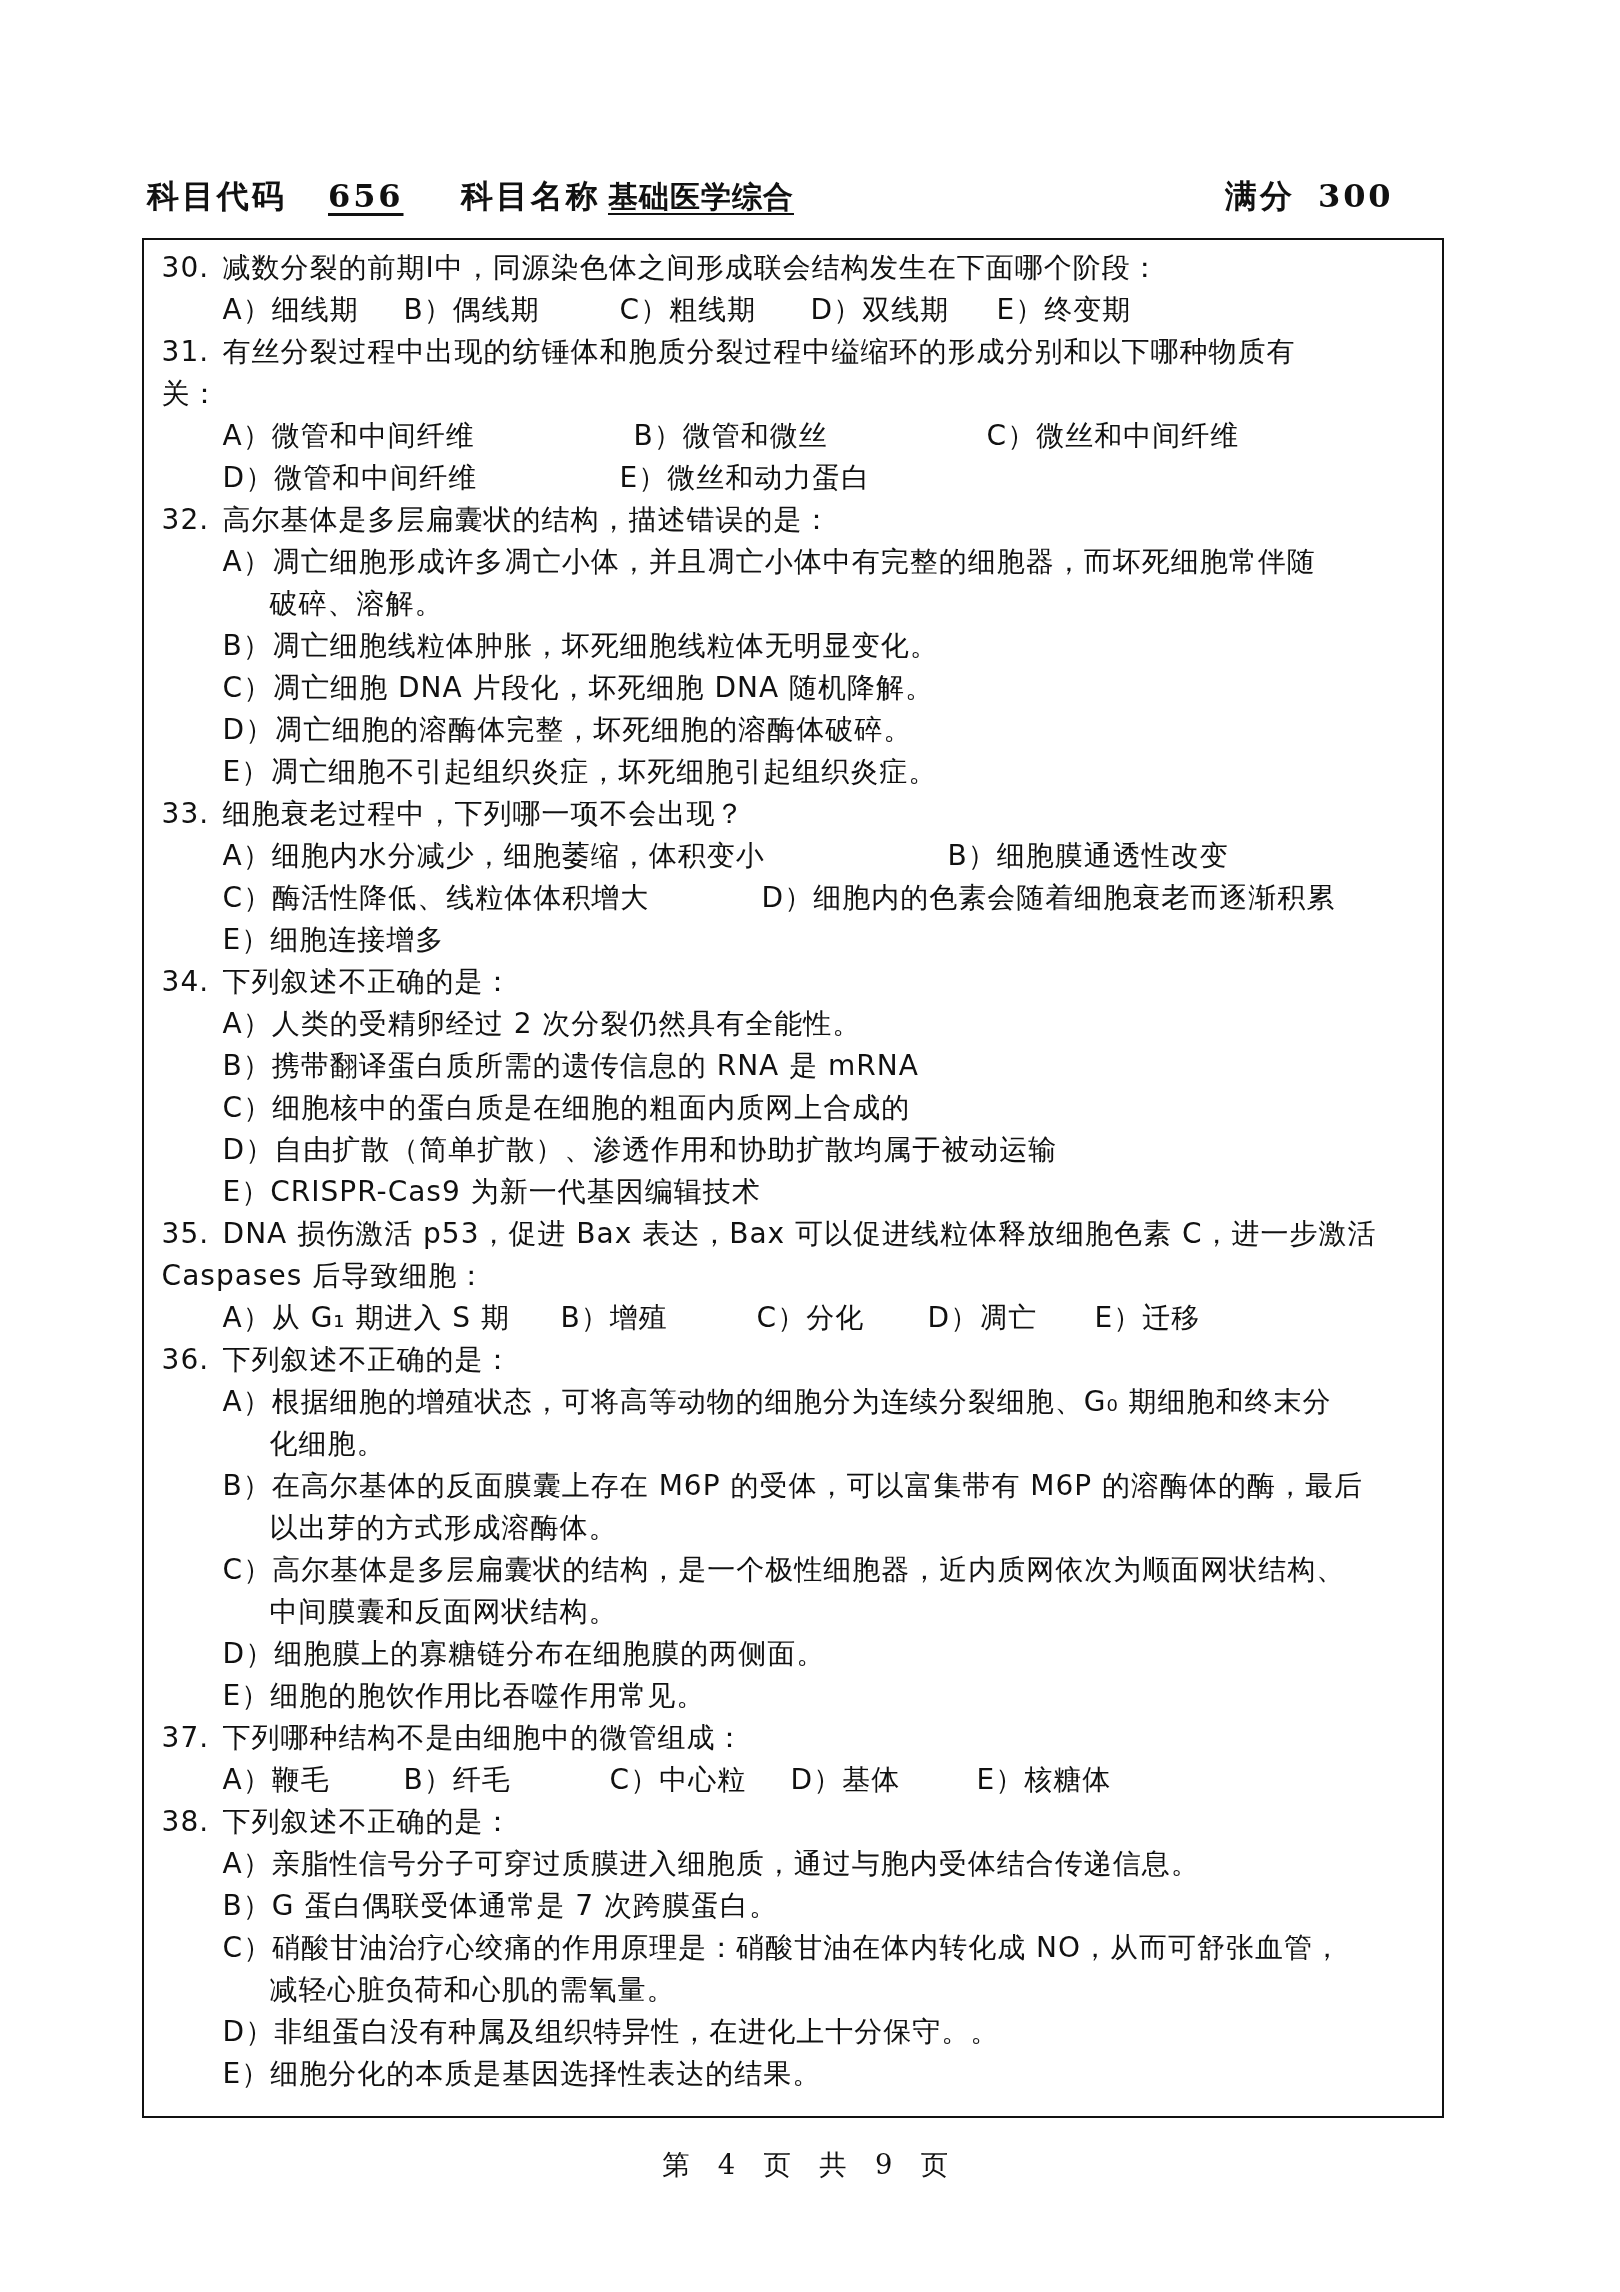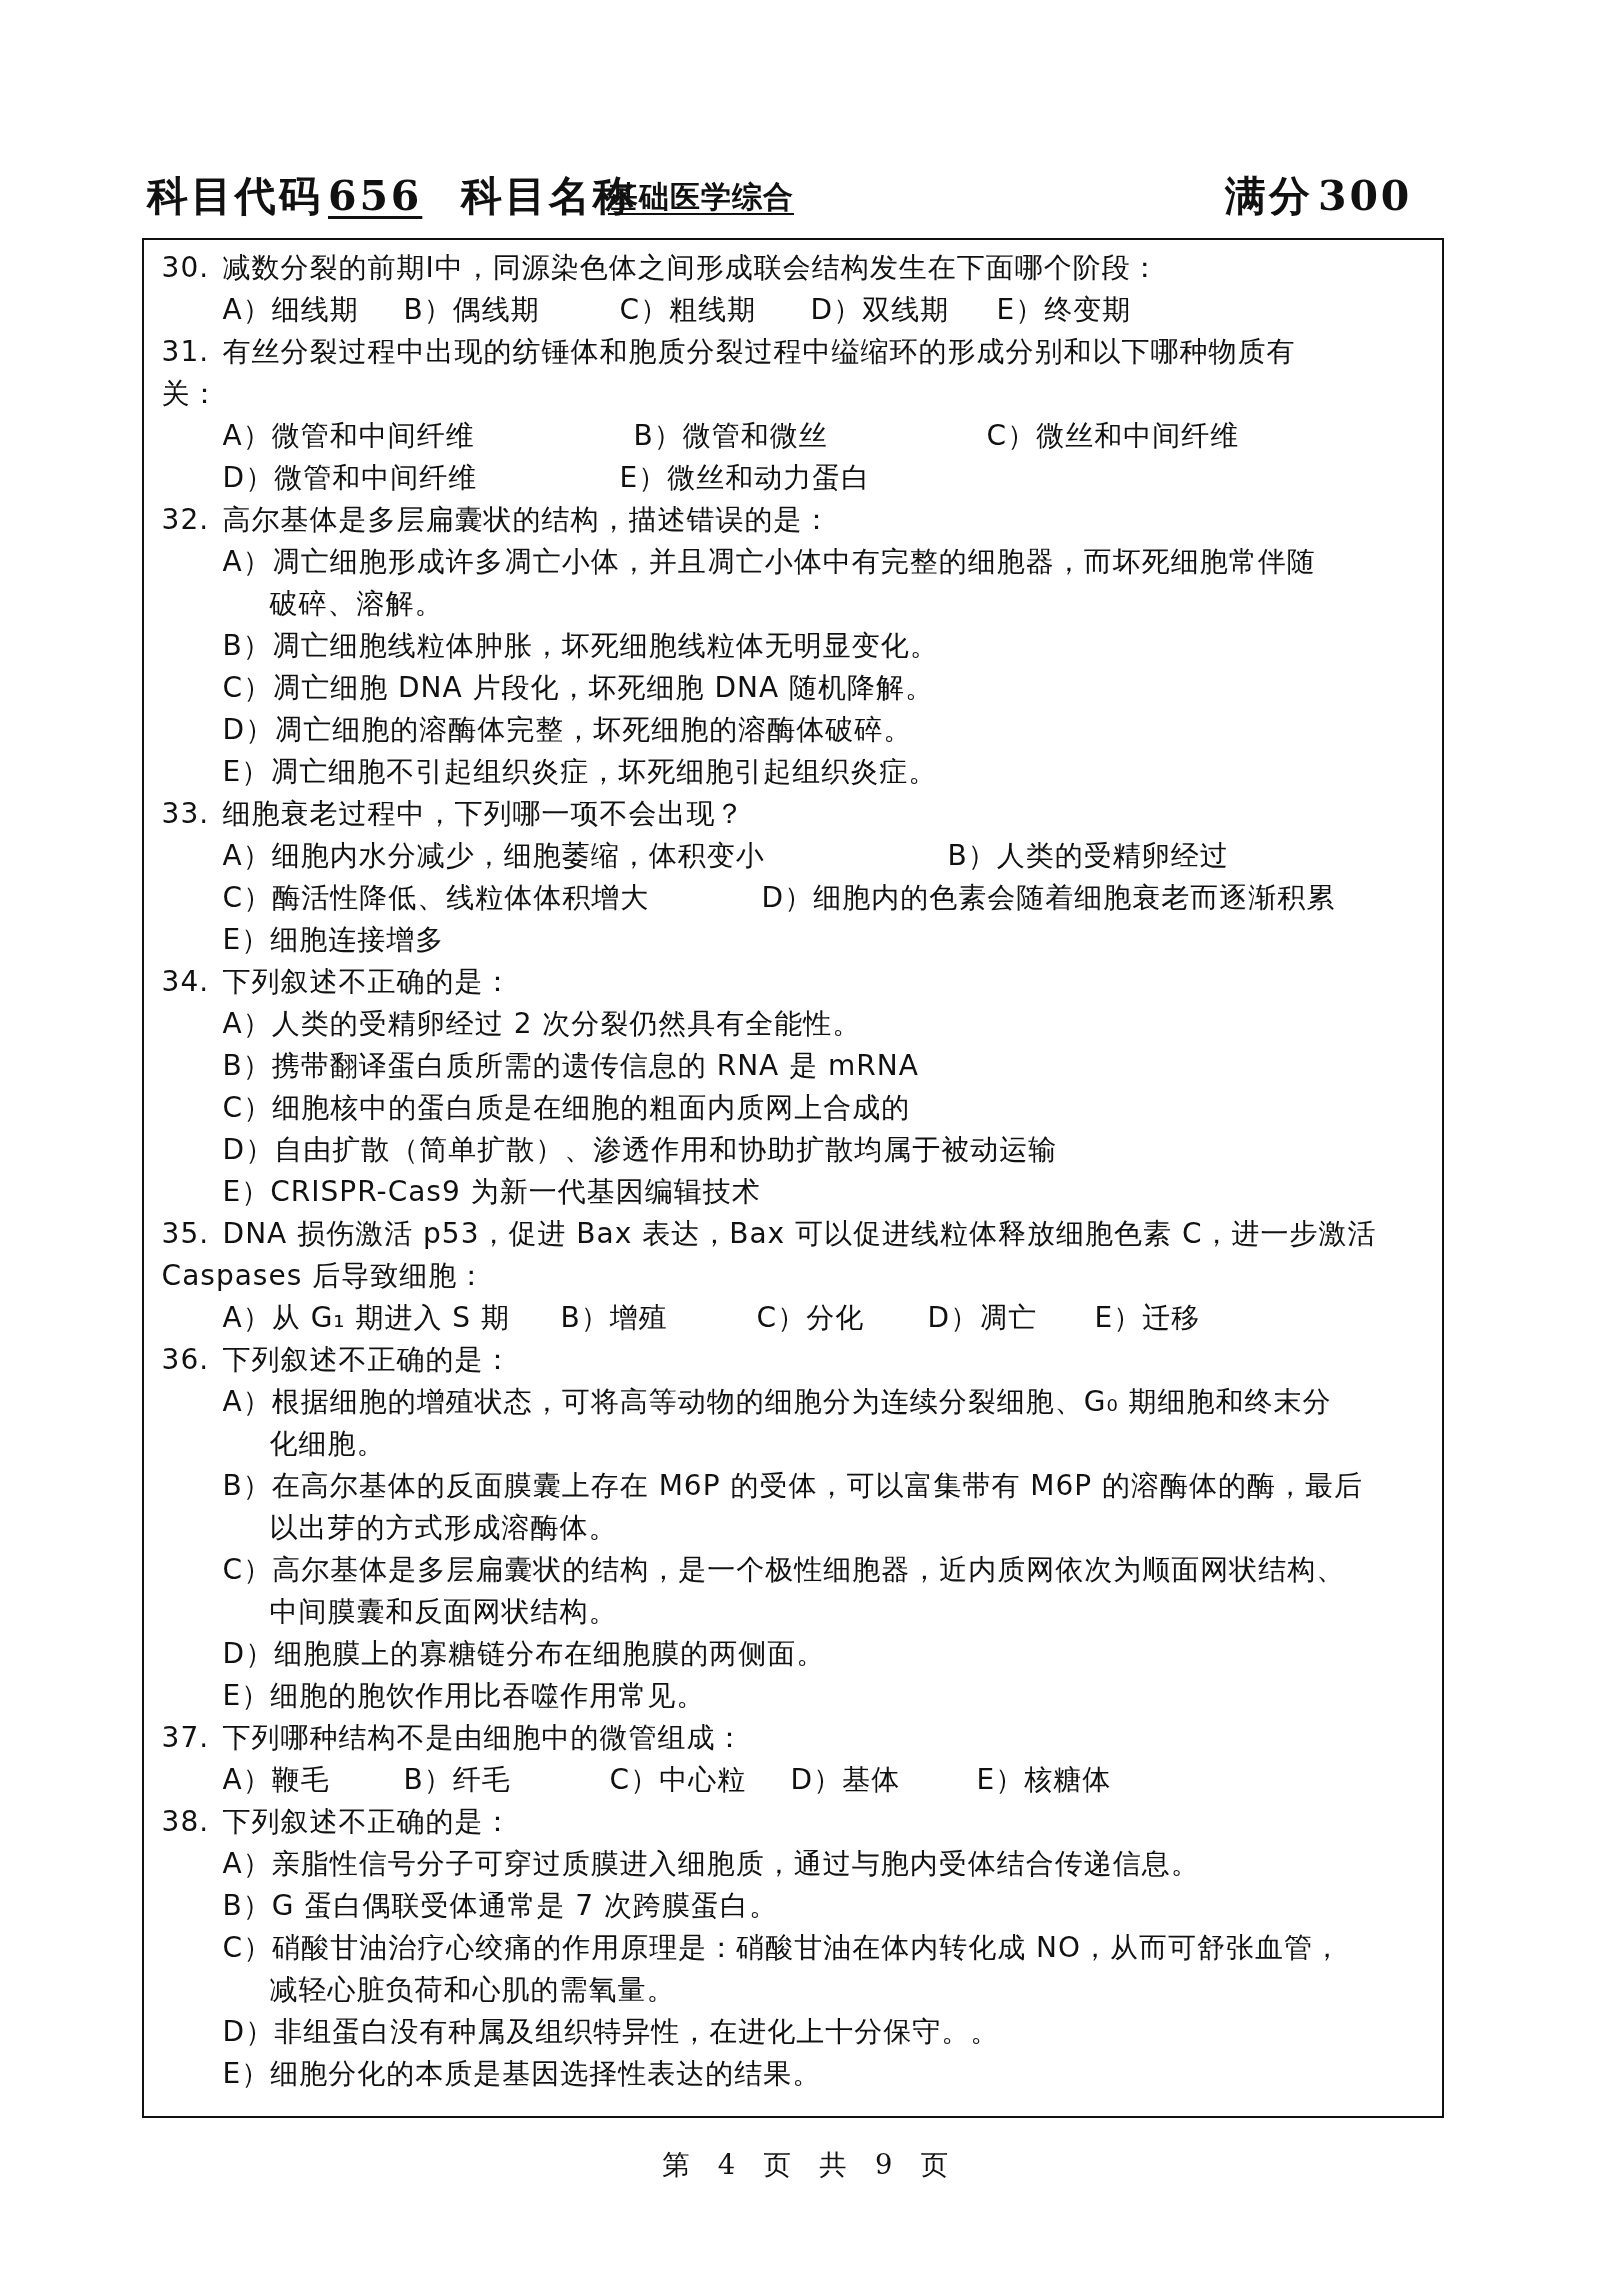--- a/index.html
+++ b/index.html
@@ -19,21 +19,21 @@
     position: absolute;
     left: 147px;
     top: 172px;
     width: 1235px;
     height: 49px;
   }
   .header .hseg {
     position: absolute;
     top: 0;
     font-family: "DejaVu Serif", "Liberation Serif", serif;
-    font-size: 41px;
+    font-size: 32px;
     font-weight: bold;
     line-height: 49px;
     letter-spacing: 2.9px;
     white-space: nowrap;
   }
   .header .code-label { left: 0; }
   .header .code-value { left: 181px; text-decoration: underline; text-decoration-thickness: 2.9px; text-underline-offset: 5.9px; }
   .header .name-label { left: 314px; }
   .header .name-value { left: 461px; font-size: 30px; text-decoration: underline; text-decoration-thickness: 2px; text-underline-offset: 5.9px; letter-spacing: 1px;}
   .header .score-label { left: 1078px; }
@@ -121,21 +121,21 @@
         <div class="line indent2">破碎、溶解。</div>
         <div class="line indent1">B）凋亡细胞线粒体肿胀，坏死细胞线粒体无明显变化。</div>
         <div class="line indent1">C）凋亡细胞 DNA 片段化，坏死细胞 DNA 随机降解。</div>
         <div class="line indent1">D）凋亡细胞的溶酶体完整，坏死细胞的溶酶体破碎。</div>
         <div class="line indent1">E）凋亡细胞不引起组织炎症，坏死细胞引起组织炎症。</div>
       </div>
       <div>
         <div class="line"><span class="qnum">33.</span><span>细胞衰老过程中，下列哪一项不会出现？</span></div>
         <div class="line indent1 opt-row" style="position: relative;">
           <span class="opt" style="position: absolute; left: 61px;">A）细胞内水分减少，细胞萎缩，体积变小</span>
-          <span class="opt" style="position: absolute; left: 786px;">B）人类的受精卵经过</span>
+          <span class="opt" style="position: absolute; left: 786px;">B）细胞膜通透性改变</span>
         </div>
         <div class="line indent1 opt-row" style="position: relative;">
           <span class="opt" style="position: absolute; left: 61px;">C）酶活性降低、线粒体体积增大</span>
           <span class="opt" style="position: absolute; left: 600px;">D）细胞内的色素会随着细胞衰老而逐渐积累</span>
         </div>
         <div class="line indent1 opt-row" style="position: relative;">
           <span class="opt" style="position: absolute; left: 61px;">E）细胞连接增多</span>
         </div>
       </div>
       <div>

